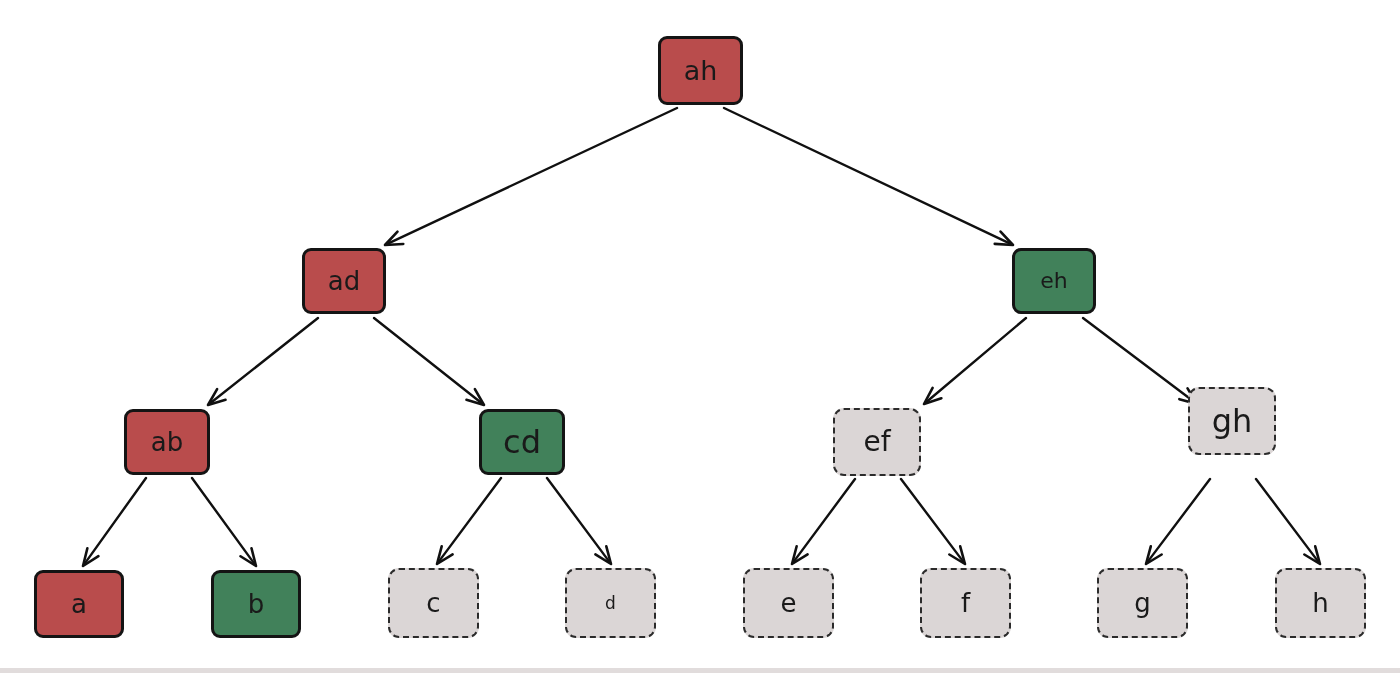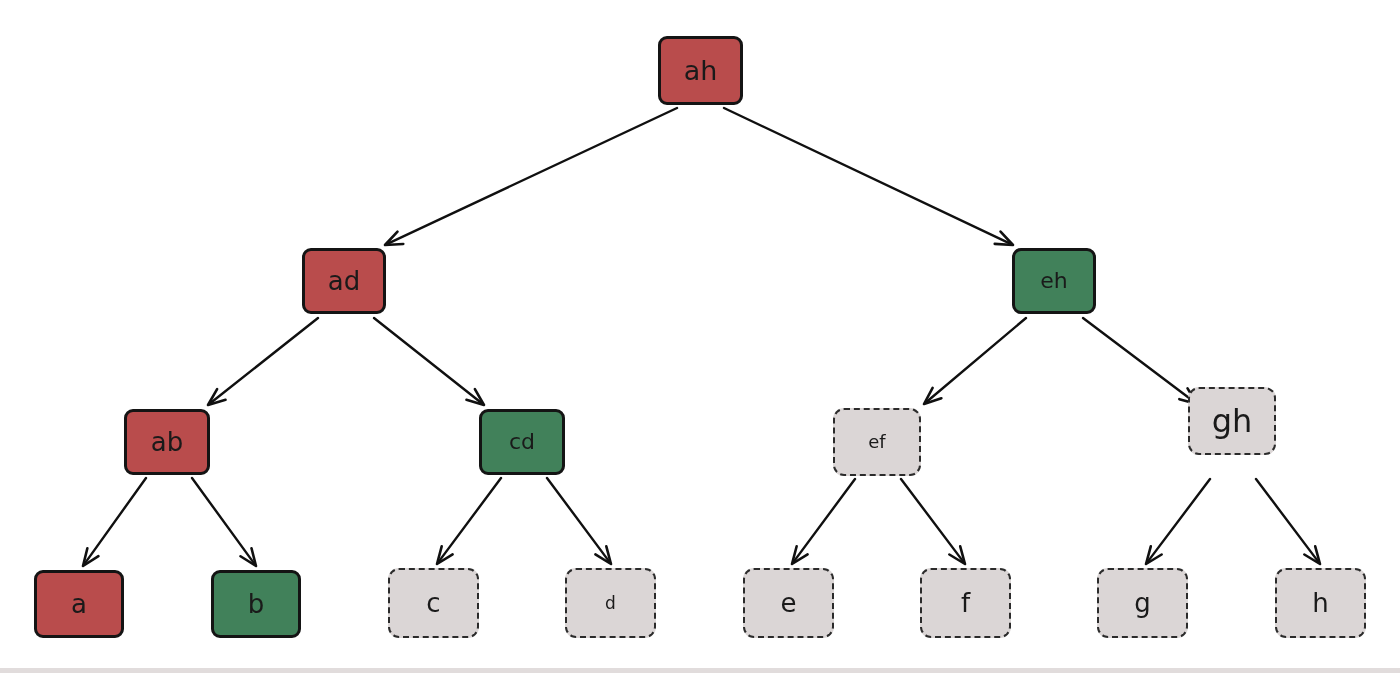--- a/index.html
+++ b/index.html
@@ -118,24 +118,24 @@
       </div>
       <div class="node solid red" style="left: 302px; top: 248px; width: 84px; height: 66px; font-size: 26px; align-items: center;">
         <span>ad</span>
       </div>
       <div class="node solid green" style="left: 1012px; top: 248px; width: 84px; height: 66px; font-size: 22px;">
         <span>eh</span>
       </div>
       <div class="node solid red" style="left: 124px; top: 409px; width: 86px; height: 66px; font-size: 26px;">
         <span>ab</span>
       </div>
-      <div class="node solid green" style="left: 479px; top: 409px; width: 86px; height: 66px; font-size: 22px;">
+      <div class="node solid green" style="left: 479px; top: 409px; width: 86px; height: 66px; font-size: 32px;">
         <span>cd</span>
       </div>
-      <div class="node dashed gray" style="left: 833px; top: 408px; width: 88px; height: 68px; font-size: 18px;">
+      <div class="node dashed gray" style="left: 833px; top: 408px; width: 88px; height: 68px; font-size: 28px;">
         <span>ef</span>
       </div>
       <div class="node dashed gray" style="left: 1188px; top: 387px; width: 88px; height: 68px; font-size: 32px;">
         <span>gh</span>
       </div>
       <div class="node solid red" style="left: 34px; top: 570px; width: 90px; height: 68px; font-size: 26px;">
         <span>a</span>
       </div>
       <div class="node solid green" style="left: 211px; top: 570px; width: 90px; height: 68px; font-size: 26px;">
         <span>b</span>

